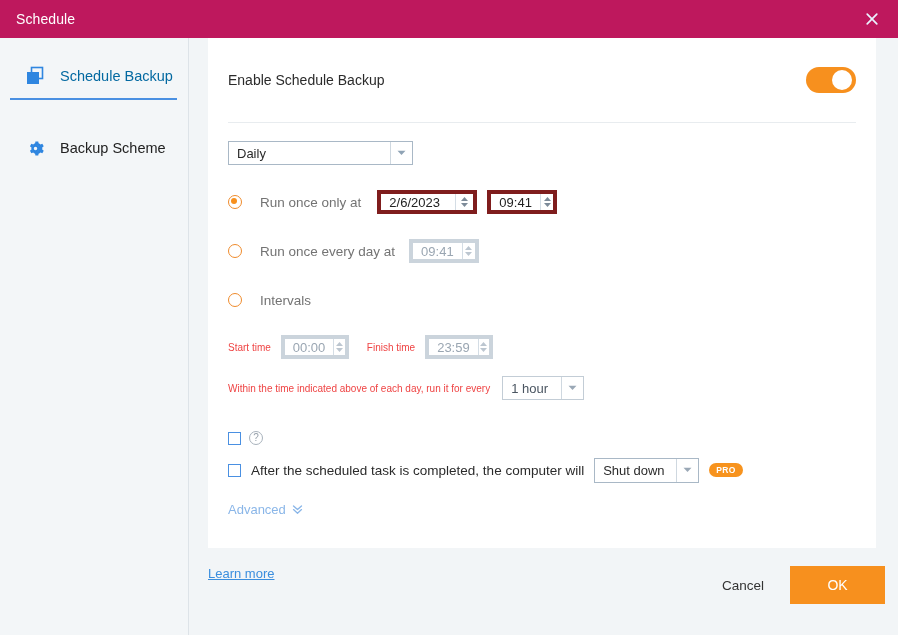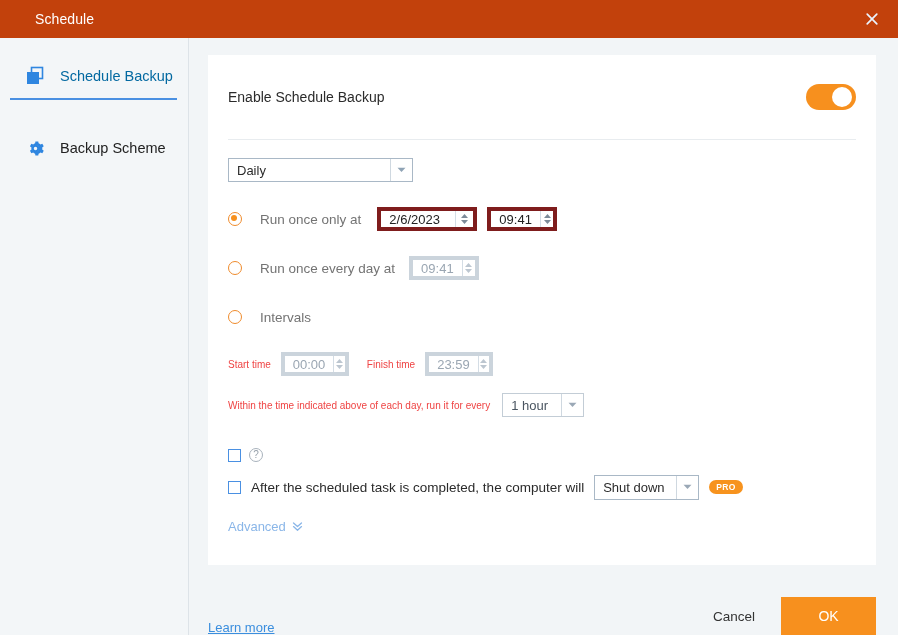--- a/index.html
+++ b/index.html
@@ -19,26 +19,25 @@
     width: 898px;
     height: 635px;
     background: #f2f5f7;
     display: flex;
     flex-direction: column;
   }
 
   
   .titlebar {
     height: 38px;
-    background: #c2410c;
-    display: flex;
-    align-items: center;
-    flex: none;
-    position: relative;
-    padding-left: 19px;
+    background: #be185d;
+    display: flex;
+    align-items: center;
+    flex: none;
+    position: relative;
   }
   .titlebar-title {
     color: #ffffff;
     font-size: 14px;
     margin-left: 16px;
     letter-spacing: .1px;
   }
   .close-btn {
     position: absolute;
     right: 0;
@@ -101,21 +100,21 @@
   
   .main {
     flex: 1;
     position: relative;
     background: #f2f5f7;
     min-width: 0;
   }
   .card {
     position: absolute;
     left: 19px;
-    top: 17px;
+    top: 0;
     right: 22px;
     height: 510px;
     background: #ffffff;
     box-sizing: border-box;
   }
 
   .enable-row {
     display: flex;
     align-items: center;
     justify-content: space-between;
@@ -332,25 +331,25 @@
     color: #8ab6e8;
     font-size: 13px;
     cursor: pointer;
   }
   .advanced .chev { margin-left: 6px; line-height: 0; }
 
   
   .footer {
     position: absolute;
     left: 19px;
-    right: 22px;
+    right: 13px;
     bottom: 0;
     height: 69px;
     display: flex;
-    align-items: flex-end;
+    align-items: flex-start;
   }
   .learn-more {
     font-size: 13px;
     color: #3b8ede;
     text-decoration: underline;
     cursor: pointer;
   }
   .footer-right {
     margin-left: auto;
     display: flex;

